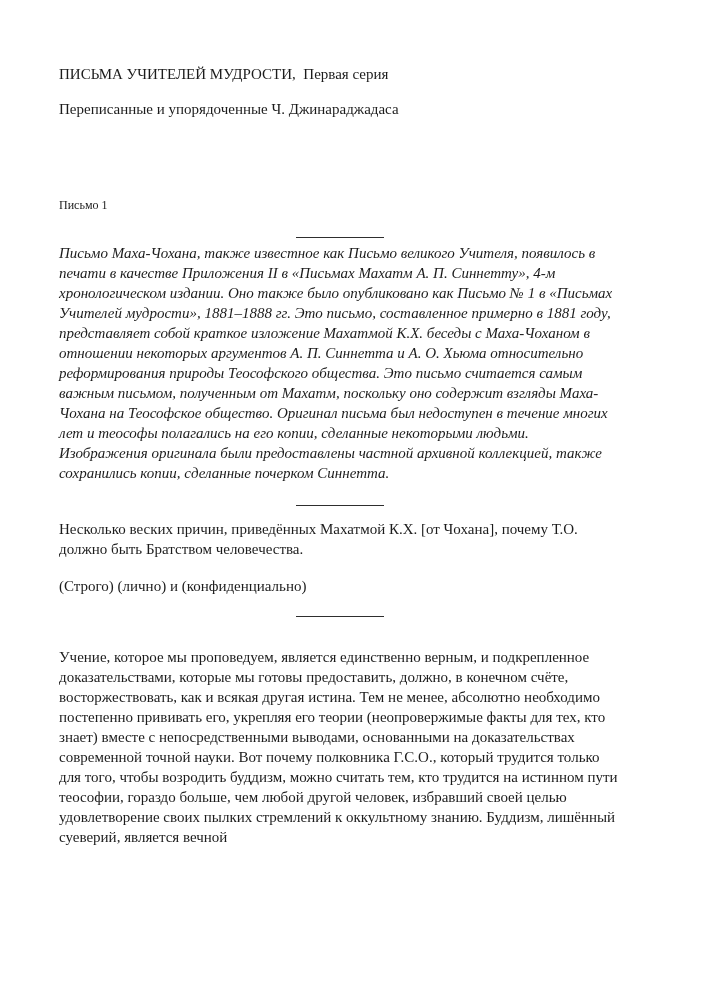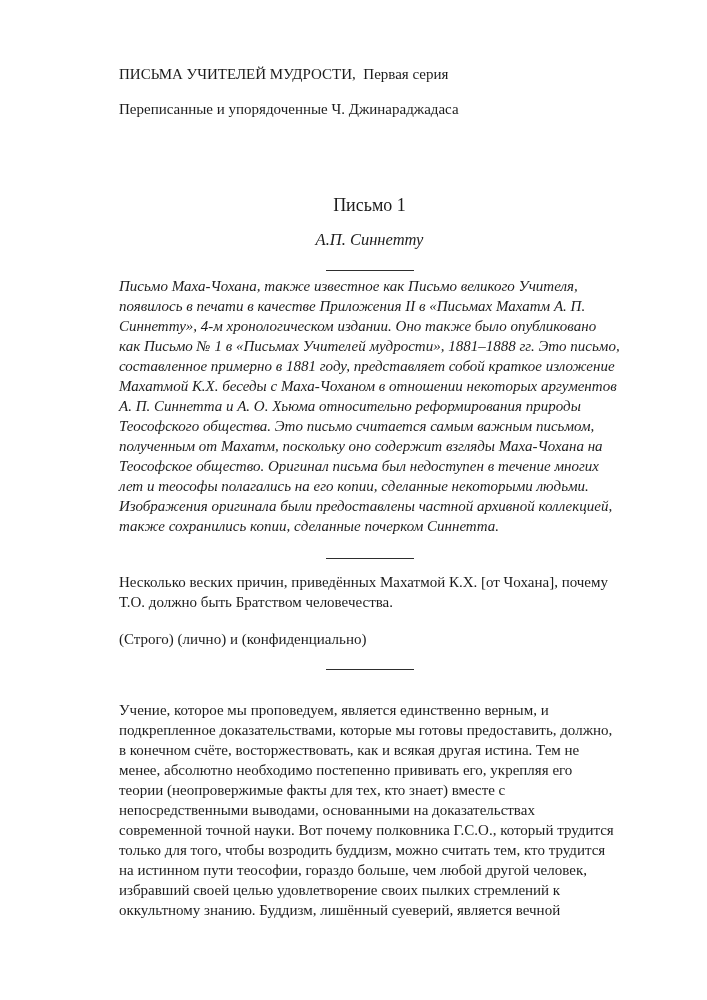--- a/index.html
+++ b/index.html
@@ -6,36 +6,35 @@
     margin: 0;
     padding: 0;
     background: #ffffff;
   }
   .page {
     position: relative;
     width: 707px;
     height: 1000px;
     box-sizing: border-box;
     background: #ffffff;
-    padding: 64px 87px 0 119px;
+    padding: 64px 87px 0 59px;
     font-family: "Liberation Serif", "DejaVu Serif", serif;
     color: #1c1c1c;
     overflow: hidden;
   }
   .txt {
     font-size: 15px;
     line-height: 20px;
     white-space: pre-wrap;
   }
   .series-title { margin: 0; }
   .compiler { margin: 15px 0 0 0; }
   .letter-title {
     margin: 74px 0 0 0;
-    text-align: center;
-    font-size: 18px;
+    font-size: 12px;
     line-height: 24px;
     font-weight: normal;
     white-space: pre-wrap;
   }
   .letter-author {
     margin: 12px 0 0 0;
     text-align: center;
     font-size: 16.5px;
     line-height: 21px;
     font-weight: normal;
@@ -68,21 +67,20 @@
 
 <div class="page">
 
   <p class="txt series-title">ПИСЬМА УЧИТЕЛЕЙ МУДРОСТИ,  Первая серия</p>
 
   <p class="txt compiler">Переписанные и упорядоченные Ч. Джинараджадаса</p>
 
   <h1 class="letter-title">Письмо 1</h1>
 
 
-  <p class="letter-addressee">А.П. Синнетту</p>
 
   <div class="divider d1"></div>
 
   <p class="txt intro-par">Письмо Маха-Чохана, также известное как Письмо великого Учителя, появилось в печати в качестве Приложения II в «Письмах Махатм А. П. Синнетту», 4-м хронологическом издании. Оно также было опубликовано как Письмо № 1 в «Письмах Учителей мудрости», 1881–1888 гг. Это письмо, составленное примерно в 1881 году, представляет собой краткое изложение Махатмой К.Х. беседы с Маха-Чоханом в отношении некоторых аргументов А. П. Синнетта и А. О. Хьюма относительно реформирования природы Теософского общества. Это письмо считается самым важным письмом, полученным от Махатм, поскольку оно содержит взгляды Маха-Чохана на Теософское общество. Оригинал письма был недоступен в течение многих лет и теософы полагались на его копии, сделанные некоторыми людьми. Изображения оригинала были предоставлены частной архивной коллекцией, также сохранились копии, сделанные почерком Синнетта.</p>
 
   <div class="divider d2"></div>
 
   <p class="txt summary">Несколько веских причин, приведённых Махатмой К.Х. [от Чохана], почему Т.О. должно быть Братством человечества.</p>
 
   <p class="txt confidential">(Строго) (лично) и (конфиденциально)</p>

